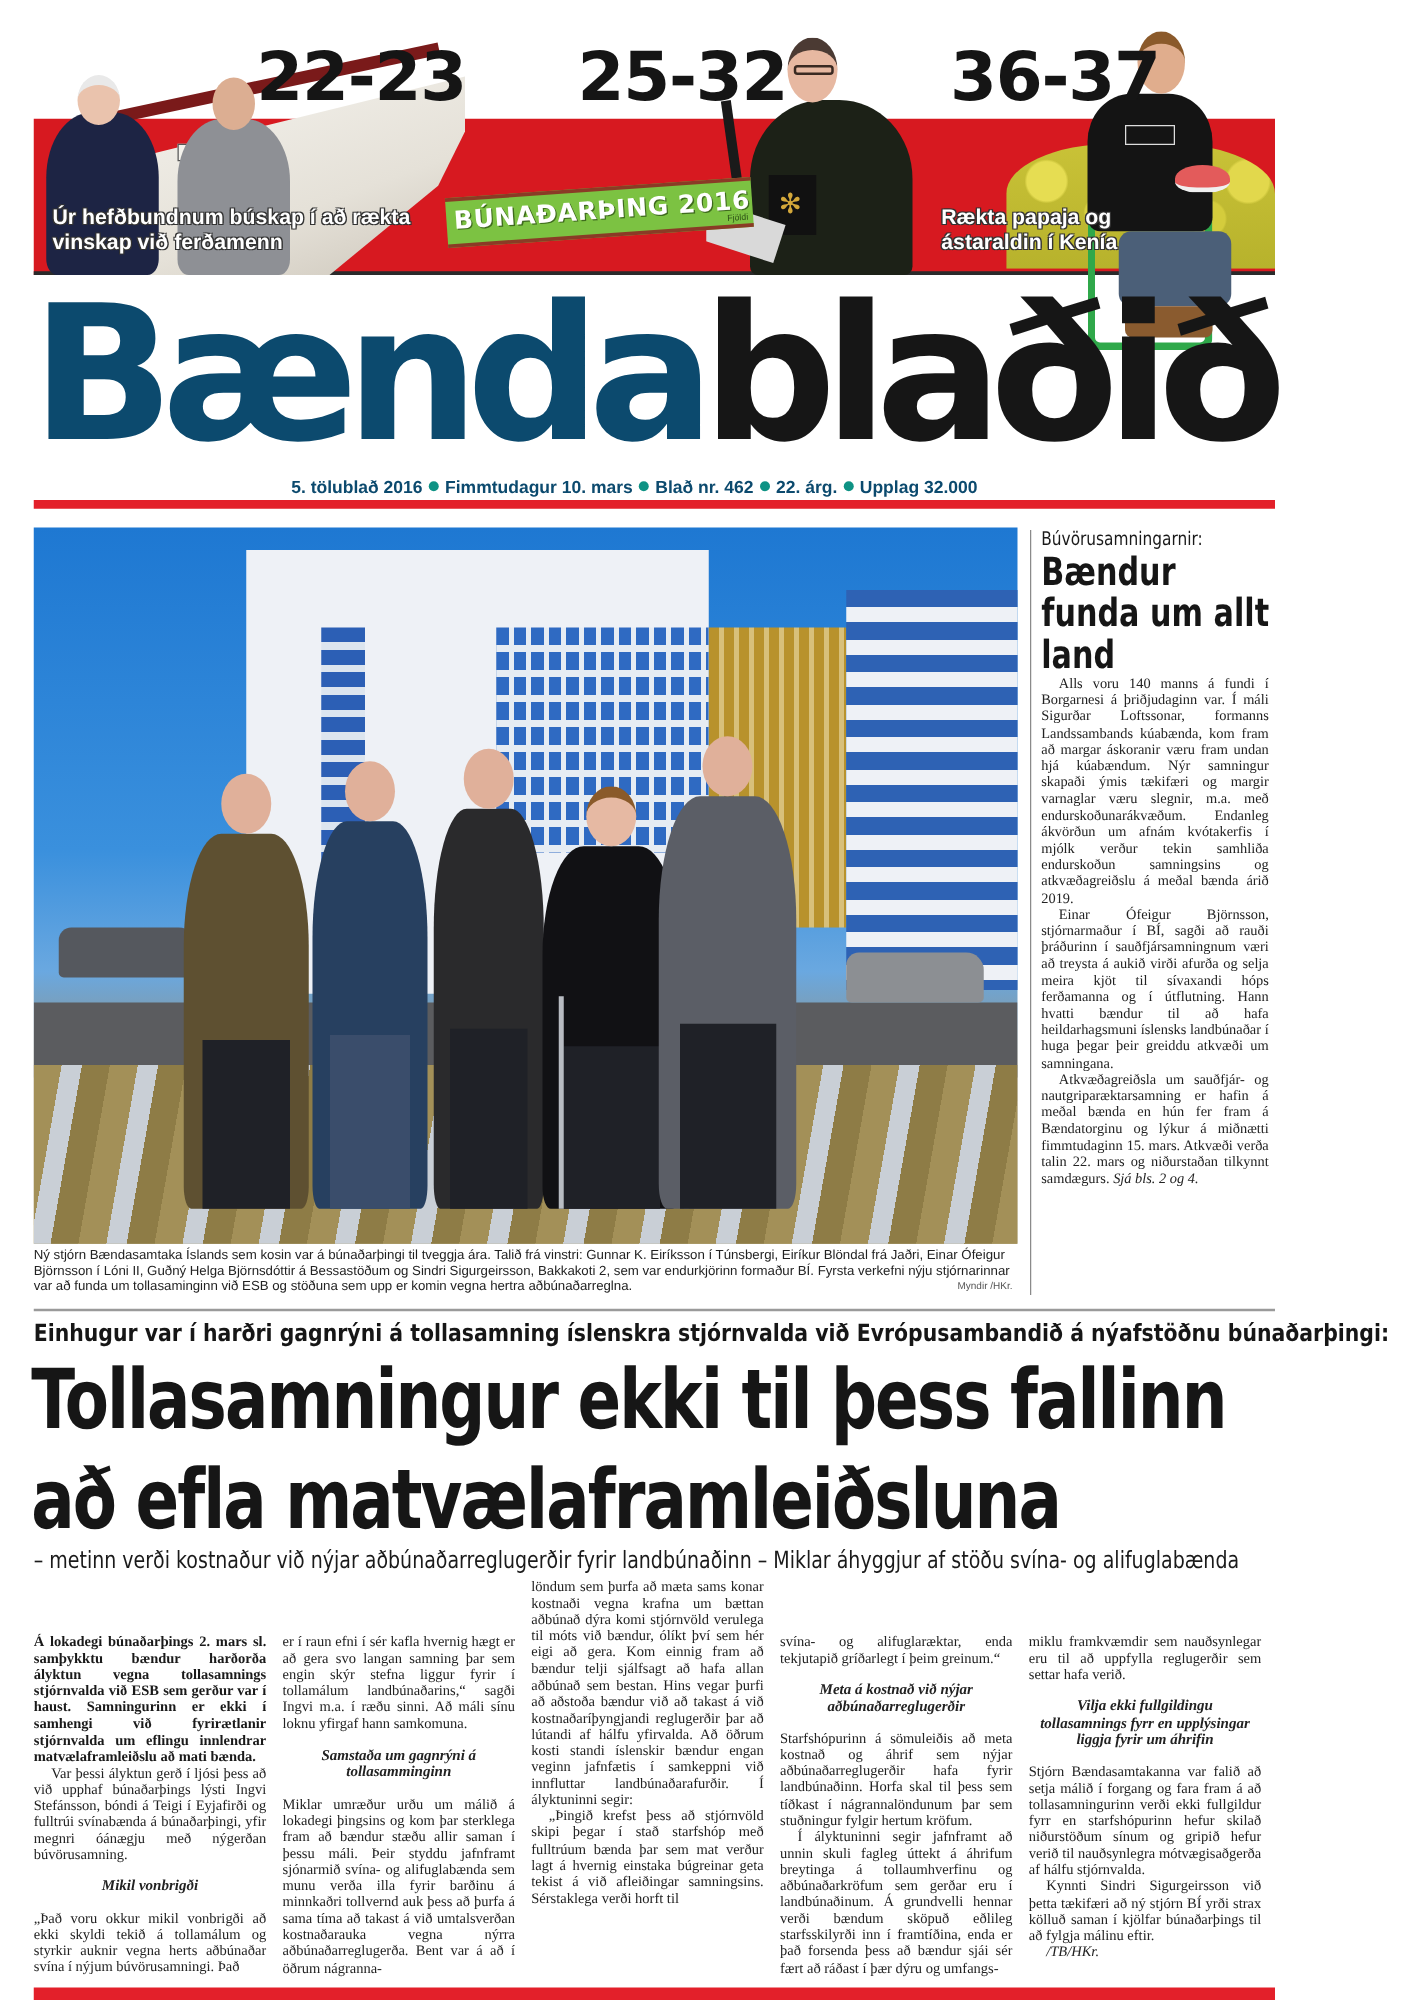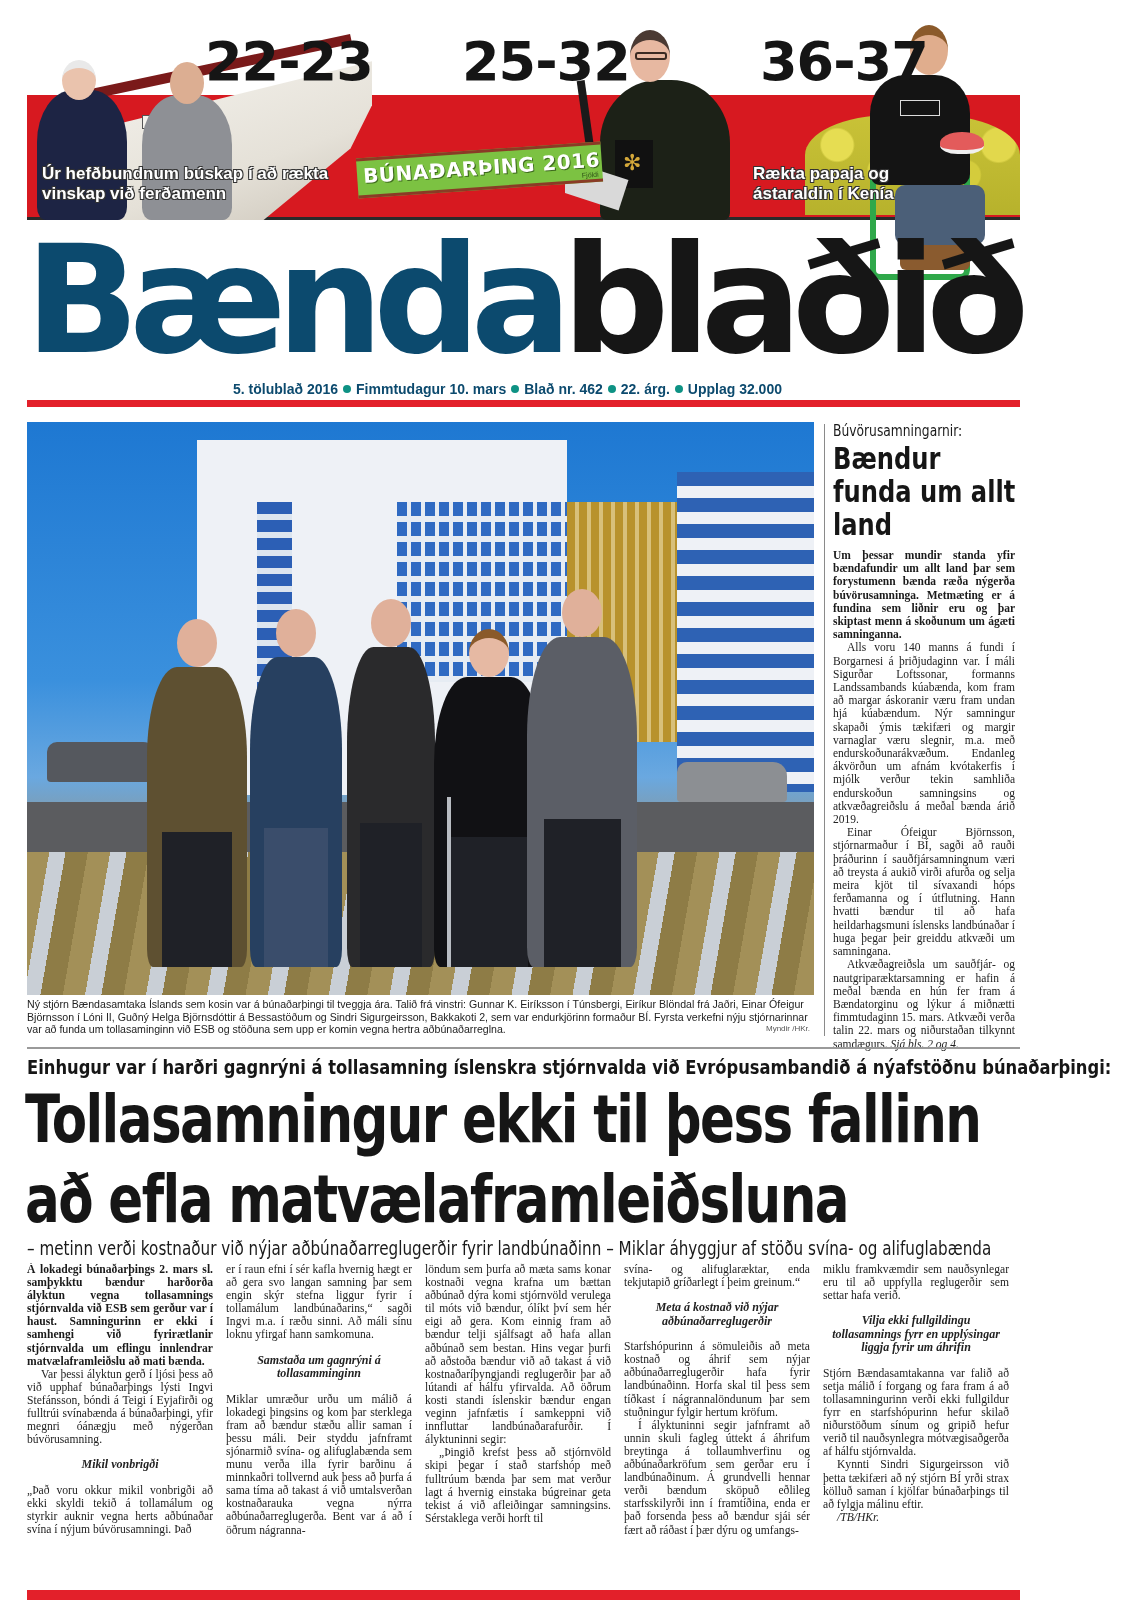--- a/index.html
+++ b/index.html
@@ -100,21 +100,21 @@
   .side-body em { font-style: italic; }
 
   
   .hrule { position: absolute; left: 27px; top: 1047px; width: 993px; height: 2px; background: #9a9a9a; }
   .kicker { position: absolute; left: 27px; top: 1054px; width: 993px; font-family: "DejaVu Sans", sans-serif; font-weight: bold; font-size: 19px; line-height: 26px; color: #161616; transform: scaleX(0.86); transform-origin: left; white-space: nowrap; }
   .headline { position: absolute; left: 25px; top: 1080px; width: 1000px; font-family: "DejaVu Sans", sans-serif; font-weight: bold; font-size: 66px; line-height: 80px; color: #161616; letter-spacing: -2px; transform: scaleX(0.78); transform-origin: left; white-space: nowrap; }
   .headline span { display: block; }
   .deck { position: absolute; left: 27px; top: 1236px; width: 993px; font-family: "DejaVu Sans", sans-serif; font-size: 19px; line-height: 24px; color: #1a1a1a; transform: scaleX(0.8); transform-origin: left; white-space: nowrap; }
 
   .columns { position: absolute; left: 27px; top: 1263px; width: 993px; height: 322px; display: flex; gap: 13px; }
-  .col { width: 186px; font-family: "Liberation Serif", serif; font-size: 11.6px; line-height: 13.1px; text-align: justify; color: #222; overflow: hidden; }
+  .col { width: 186px; font-family: "Liberation Serif", serif; font-size: 11.6px; line-height: 13.1px; text-align: justify; color: #222; overflow: hidden; margin-top: 44px; }
   .col p { text-indent: 14px; }
   .col p.noindent { text-indent: 0; }
   .col .lead { font-weight: bold; text-indent: 0; color: #1a1a1a; }
   .col .subhead { font-style: italic; font-weight: bold; text-align: center; margin: 12px 4px 12px 4px; text-indent: 0; font-size: 12px; line-height: 13.5px; }
   .col .sig { font-style: italic; }
 </style>
 </head>
 <body>
 
 <div class="teaser-band"></div>
@@ -210,21 +210,20 @@
 
 <div class="photo-caption">
   <span>Ný stjórn Bændasamtaka Íslands sem kosin var á búnaðarþingi til tveggja ára. Talið frá vinstri: Gunnar K. Eiríksson í Túnsbergi, Eiríkur Blöndal frá Jaðri, Einar Ófeigur Björnsson í Lóni II, Guðný Helga Björnsdóttir á Bessastöðum og Sindri Sigurgeirsson, Bakkakoti 2, sem var endurkjörinn formaður BÍ. Fyrsta verkefni nýju stjórnarinnar var að funda um tollasaminginn við ESB og stöðuna sem upp er komin vegna hertra aðbúnaðarreglna.</span>
   <span class="credit">Myndir /HKr.</span>
 </div>
 
 <div class="vrule"></div>
 <div class="side">
   <div class="side-kicker">Búvörusamningarnir:</div>
   <div class="side-title">Bændur funda um allt land</div>
-  <div class="side-lead">Um þessar mundir standa yfir bændafundir um allt land þar sem forystumenn bænda ræða nýgerða búvörusamninga. Metmæting er á fundina sem liðnir eru og þar skiptast menn á skoðunum um ágæti samninganna.</div>
   <div class="side-body">
     <p>Alls voru 140 manns á fundi í Borgarnesi á þriðjudaginn var. Í máli Sigurðar Loftssonar, formanns Landssambands kúabænda, kom fram að margar áskoranir væru fram undan hjá kúabændum. Nýr samningur skapaði ýmis tækifæri og margir varnaglar væru slegnir, m.a. með endurskoðunarákvæðum. Endanleg ákvörðun um afnám kvótakerfis í mjólk verður tekin samhliða endurskoðun samningsins og atkvæðagreiðslu á meðal bænda árið 2019.</p>
     <p>Einar Ófeigur Björnsson, stjórnarmaður í BÍ, sagði að rauði þráðurinn í sauðfjársamningnum væri að treysta á aukið virði afurða og selja meira kjöt til sívaxandi hóps ferðamanna og í útflutning. Hann hvatti bændur til að hafa heildarhagsmuni íslensks landbúnaðar í huga þegar þeir greiddu atkvæði um samningana.</p>
     <p><span>Atkvæðagreiðsla um sauðfjár- og nautgriparæktarsamning er hafin á meðal bænda en hún fer fram á Bændatorginu og lýkur á miðnætti fimmtudaginn 15. mars. Atkvæði verða talin 22. mars og niðurstaðan tilkynnt samdægurs.</span> <em>Sjá bls. 2 og 4.</em></p>
   </div>
 </div>
 
 <div class="hrule"></div>
 <div class="kicker">Einhugur var í harðri gagnrýni á tollasamning íslenskra stjórnvalda við Evrópusambandið á nýafstöðnu búnaðarþingi:</div>
 <div class="headline">

